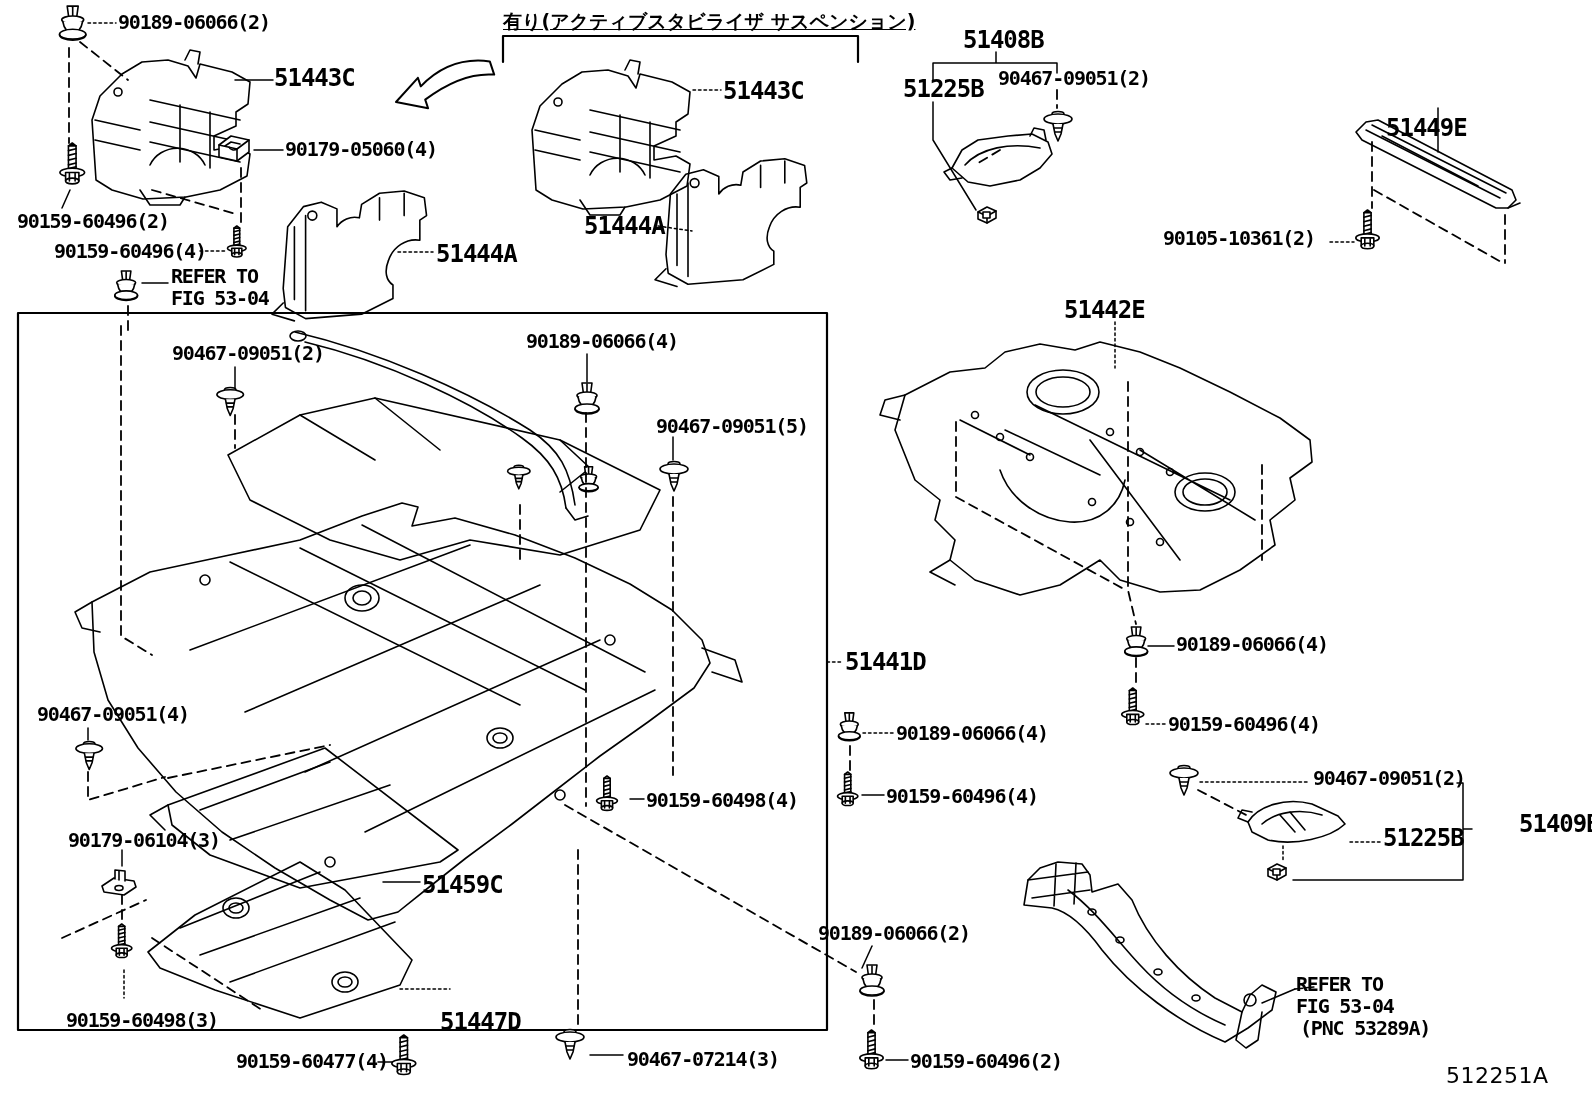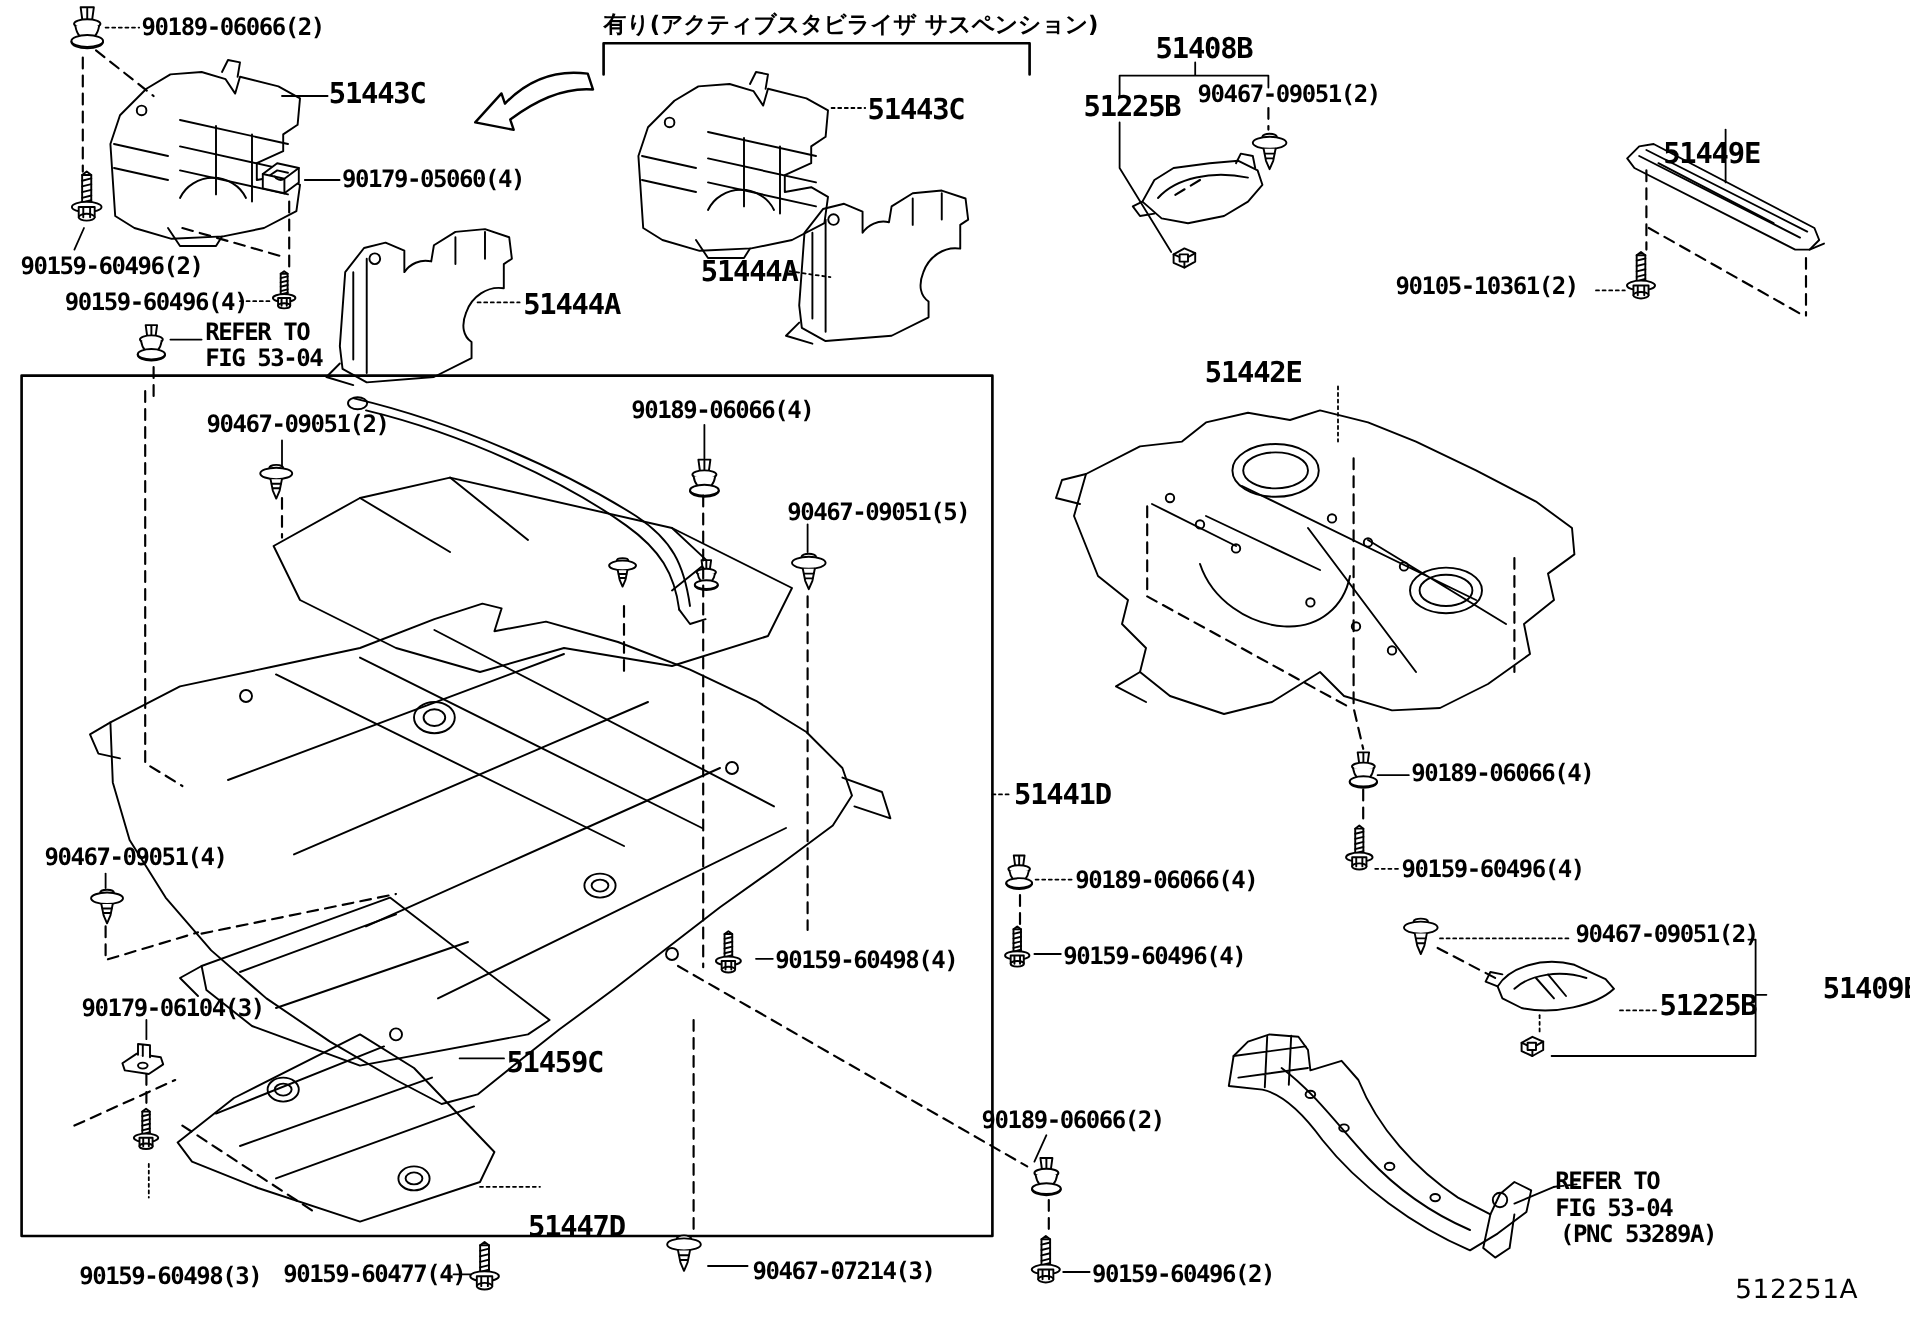--- a/index.html
+++ b/index.html
@@ -296,40 +296,40 @@
 </svg>
 
 <div class="lbl" style="left:118px;top:12px;">90189-06066(2)</div>
 <div class="lbl big" style="left:274px;top:66px;">51443C</div>
 <div class="lbl" style="left:285px;top:139px;">90179-05060(4)</div>
 <div class="lbl" style="left:17px;top:211px;">90159-60496(2)</div>
 <div class="lbl" style="left:54px;top:241px;">90159-60496(4)</div>
 <div class="lbl" style="left:171px;top:266px;">REFER TO</div>
 <div class="lbl" style="left:171px;top:288px;">FIG 53-04</div>
 <div class="lbl big" style="left:436px;top:242px;">51444A</div>
-<div class="lbl jp" style="left:503px;top:12px;">有り(アクティブスタビライザ サスペンション)</div>
+<div class="lbl jp" style="left:503px;top:12px;text-decoration:underline;">有り(アクティブスタビライザ サスペンション)</div>
 <div class="lbl big" style="left:723px;top:79px;">51443C</div>
 <div class="lbl big" style="left:584px;top:214px;">51444A</div>
 <div class="lbl big" style="left:963px;top:28px;">51408B</div>
 <div class="lbl big" style="left:903px;top:77px;">51225B</div>
 <div class="lbl" style="left:998px;top:68px;">90467-09051(2)</div>
 <div class="lbl" style="left:1163px;top:228px;">90105-10361(2)</div>
 <div class="lbl big" style="left:1386px;top:84px;margin-top:32px;">51449E</div>
-<div class="lbl big" style="left:1004px;top:298px;">51442E</div>
+<div class="lbl big" style="left:1064px;top:298px;">51442E</div>
 <div class="lbl" style="left:172px;top:343px;">90467-09051(2)</div>
 <div class="lbl" style="left:526px;top:331px;">90189-06066(4)</div>
 <div class="lbl" style="left:616px;top:416px;margin-left:40px;">90467-09051(5)</div>
 <div class="lbl big" style="left:845px;top:650px;">51441D</div>
 <div class="lbl" style="left:896px;top:723px;">90189-06066(4)</div>
 <div class="lbl" style="left:886px;top:786px;">90159-60496(4)</div>
 <div class="lbl" style="left:37px;top:704px;">90467-09051(4)</div>
 <div class="lbl" style="left:646px;top:790px;">90159-60498(4)</div>
 <div class="lbl" style="left:68px;top:830px;">90179-06104(3)</div>
 <div class="lbl big" style="left:422px;top:873px;">51459C</div>
-<div class="lbl" style="left:66px;top:1053px;">90159-60498(3)</div>
+<div class="lbl" style="left:66px;top:1010px;">90159-60498(3)</div>
 <div class="lbl big" style="left:440px;top:978px;margin-top:32px;">51447D</div>
 <div class="lbl" style="left:236px;top:1051px;">90159-60477(4)</div>
 <div class="lbl" style="left:627px;top:1049px;">90467-07214(3)</div>
 <div class="lbl" style="left:818px;top:923px;">90189-06066(2)</div>
 <div class="lbl" style="left:910px;top:1051px;">90159-60496(2)</div>
 <div class="lbl" style="left:1176px;top:634px;">90189-06066(4)</div>
 <div class="lbl" style="left:1168px;top:714px;">90159-60496(4)</div>
 <div class="lbl" style="left:1313px;top:768px;">90467-09051(2)</div>
 <div class="lbl big" style="left:1383px;top:826px;">51225B</div>
 <div class="lbl big" style="left:1519px;top:812px;">51409B</div>

